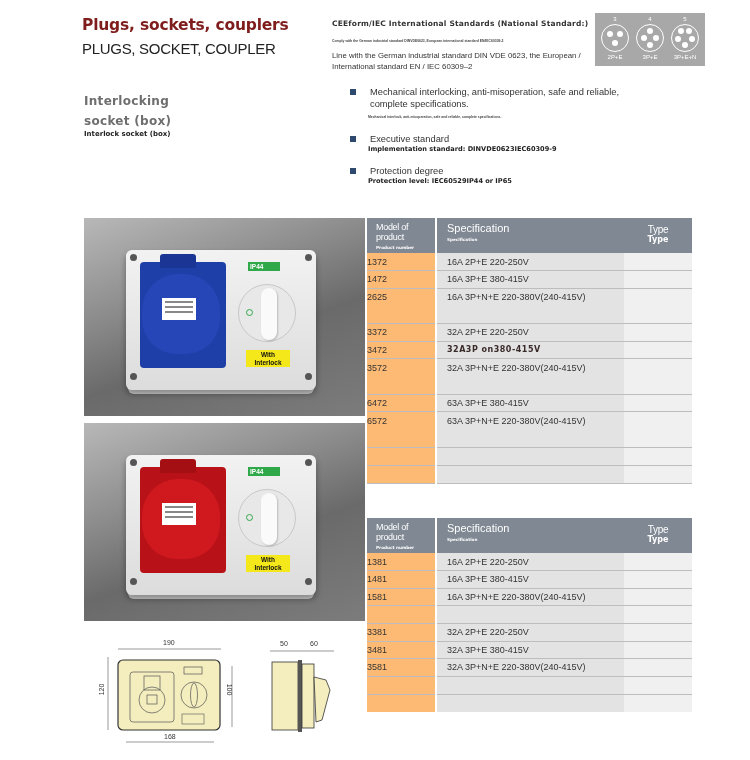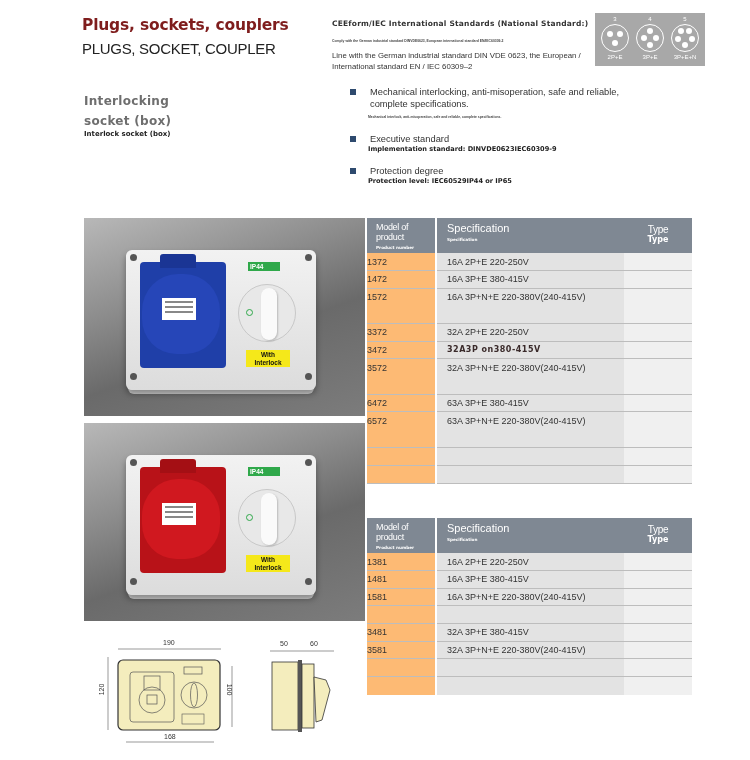--- a/index.html
+++ b/index.html
@@ -256,21 +256,21 @@
         <td class="m">1372</td>
         <td class="s">16A   2P+E  220-250V</td>
         <td class="t"></td>
       </tr>
     <tr>
         <td class="m">1472</td>
         <td class="s">16A   3P+E  380-415V</td>
         <td class="t"></td>
       </tr>
     <tr class="nolast">
-        <td class="m">1572</td>
+        <td class="m">2625</td>
         <td class="s">16A   3P+N+E  220-380V(240-415V)</td>
         <td class="t"></td>
       </tr>
     <tr class="gap">
         <td class="m"></td>
         <td class="s"></td>
         <td class="t"></td>
       </tr>
     <tr>
         <td class="m">3372</td>
@@ -357,20 +357,25 @@
         <td class="m">1581</td>
         <td class="s">16A   3P+N+E  220-380V(240-415V)</td>
         <td class="t"></td>
       </tr>
     <tr class="gap">
         <td class="m"></td>
         <td class="s"></td>
         <td class="t"></td>
       </tr>
     <tr>
+        <td class="m">3381</td>
+        <td class="s">32A   2P+E  220-250V</td>
+        <td class="t"></td>
+      </tr>
+    <tr>
         <td class="m">3481</td>
         <td class="s">32A   3P+E  380-415V</td>
         <td class="t"></td>
       </tr>
     <tr>
         <td class="m">3581</td>
         <td class="s">32A   3P+N+E  220-380V(240-415V)</td>
         <td class="t"></td>
       </tr>
     <tr class="gap">

